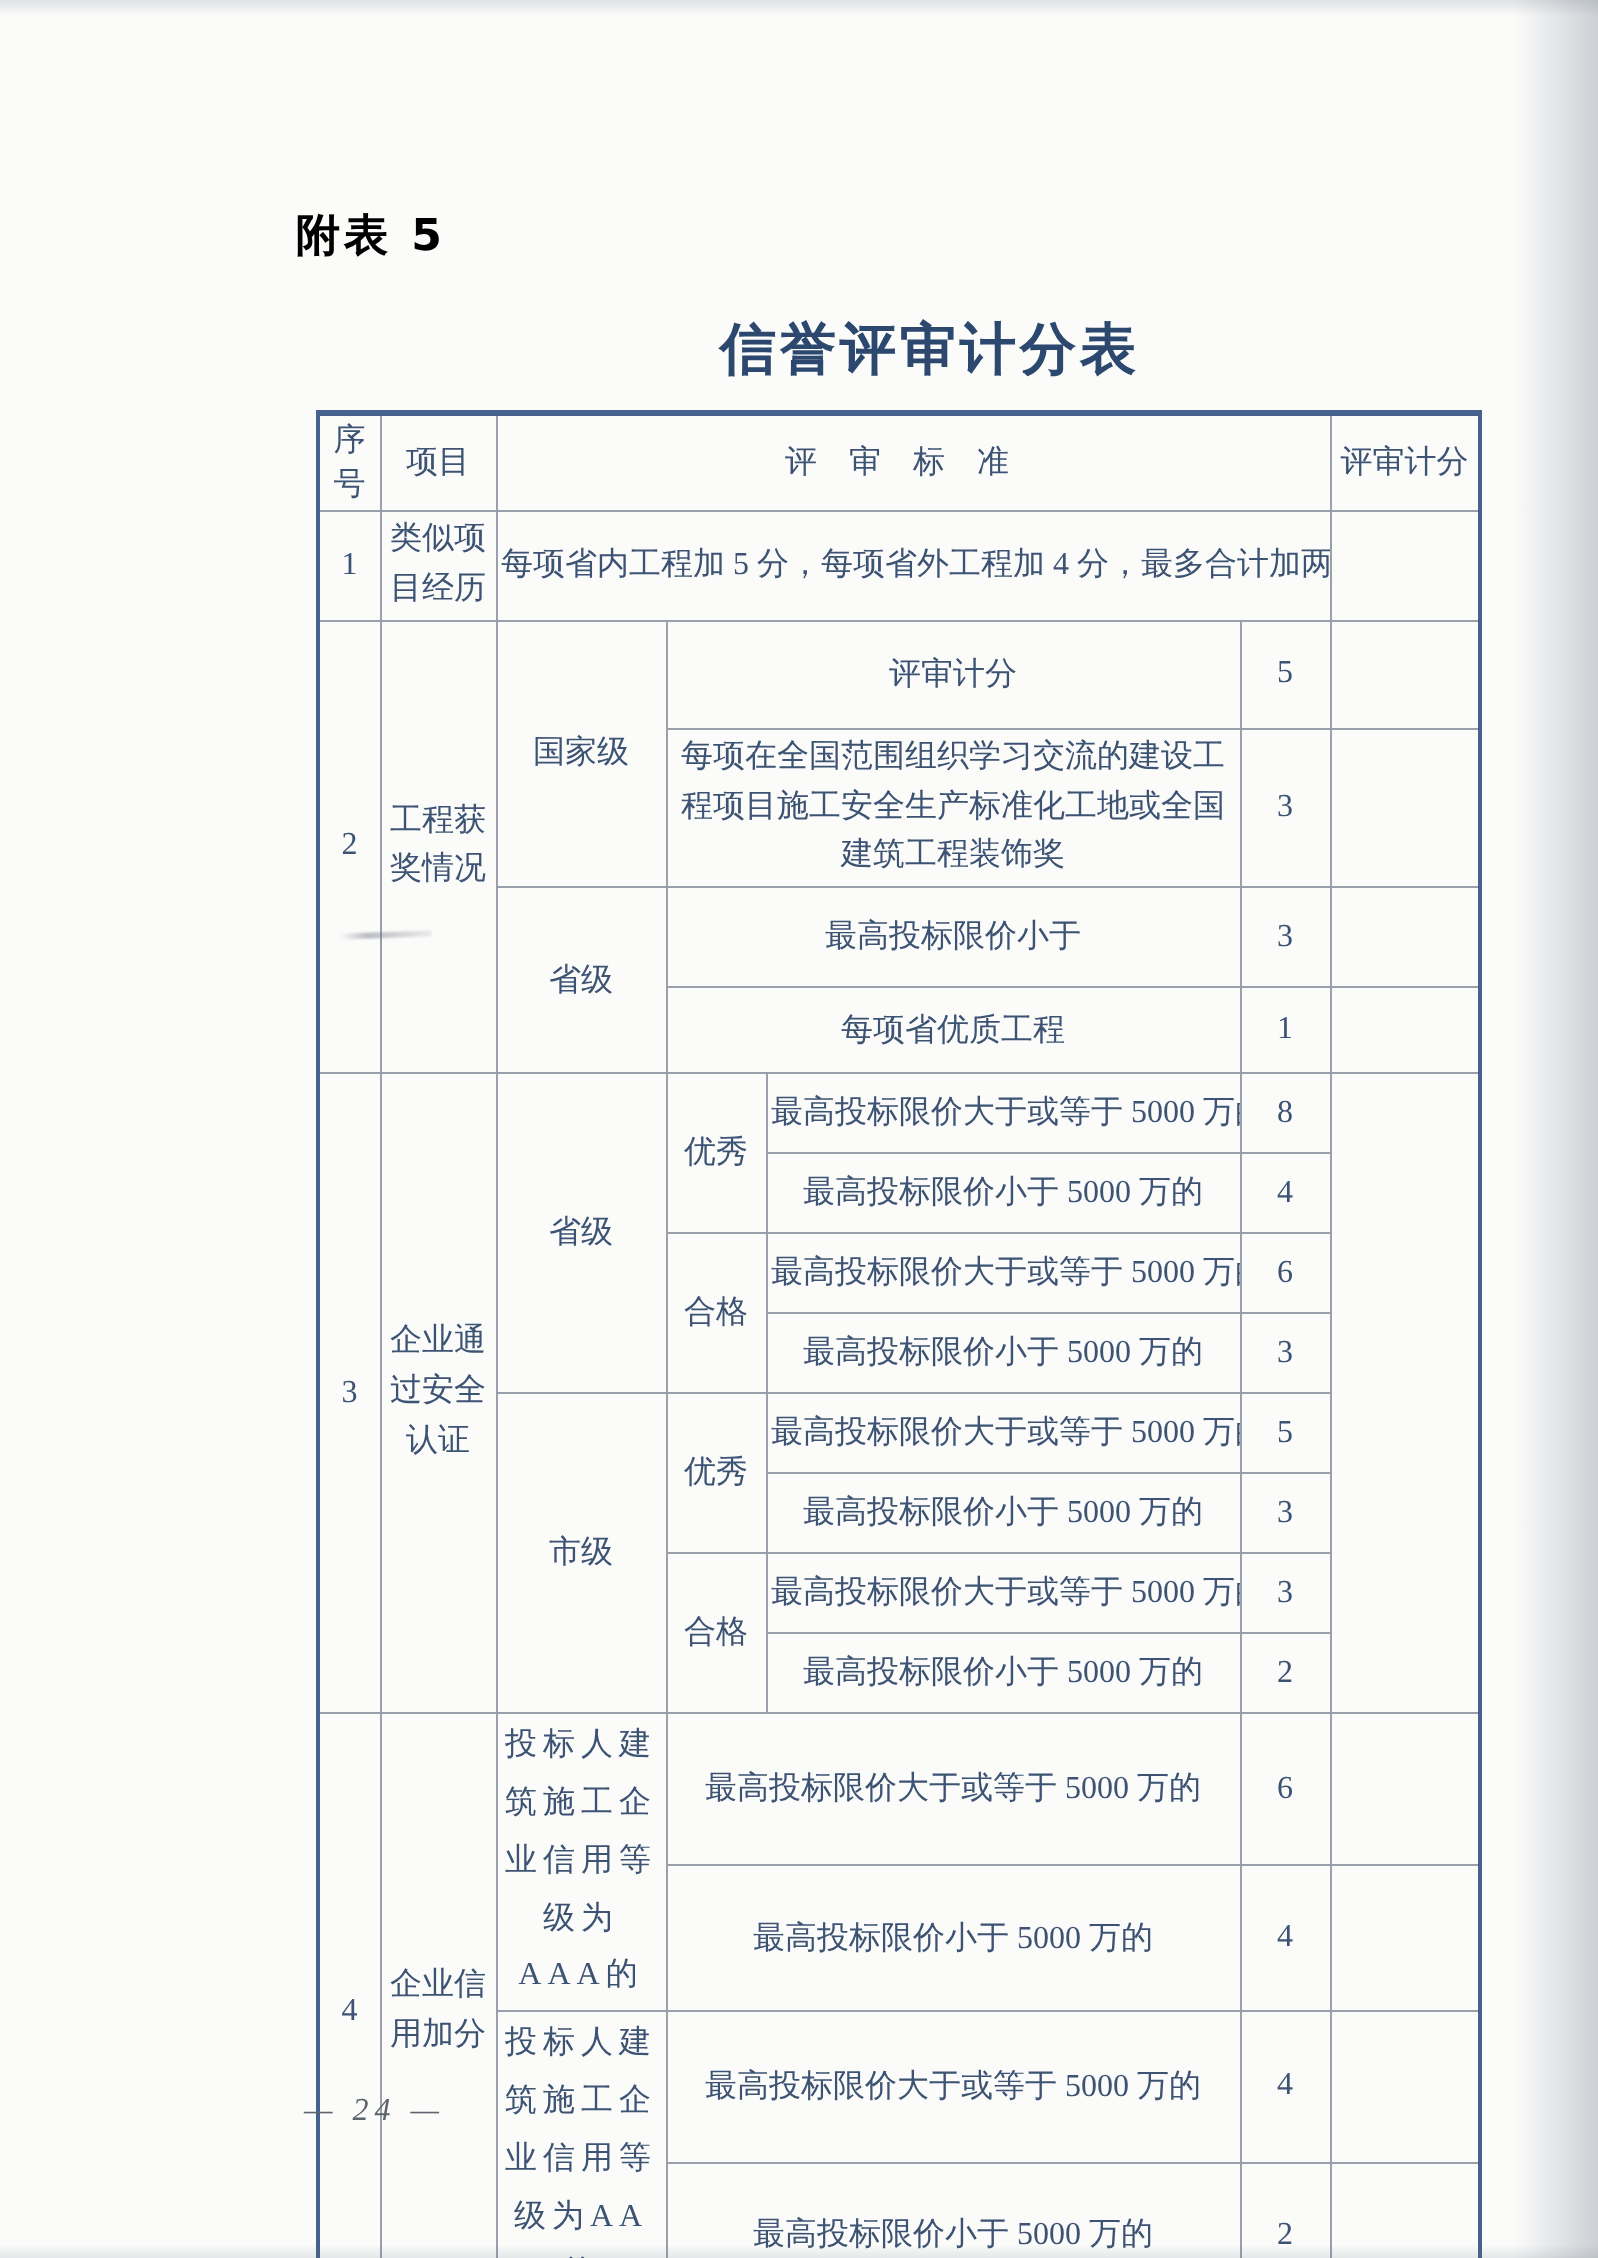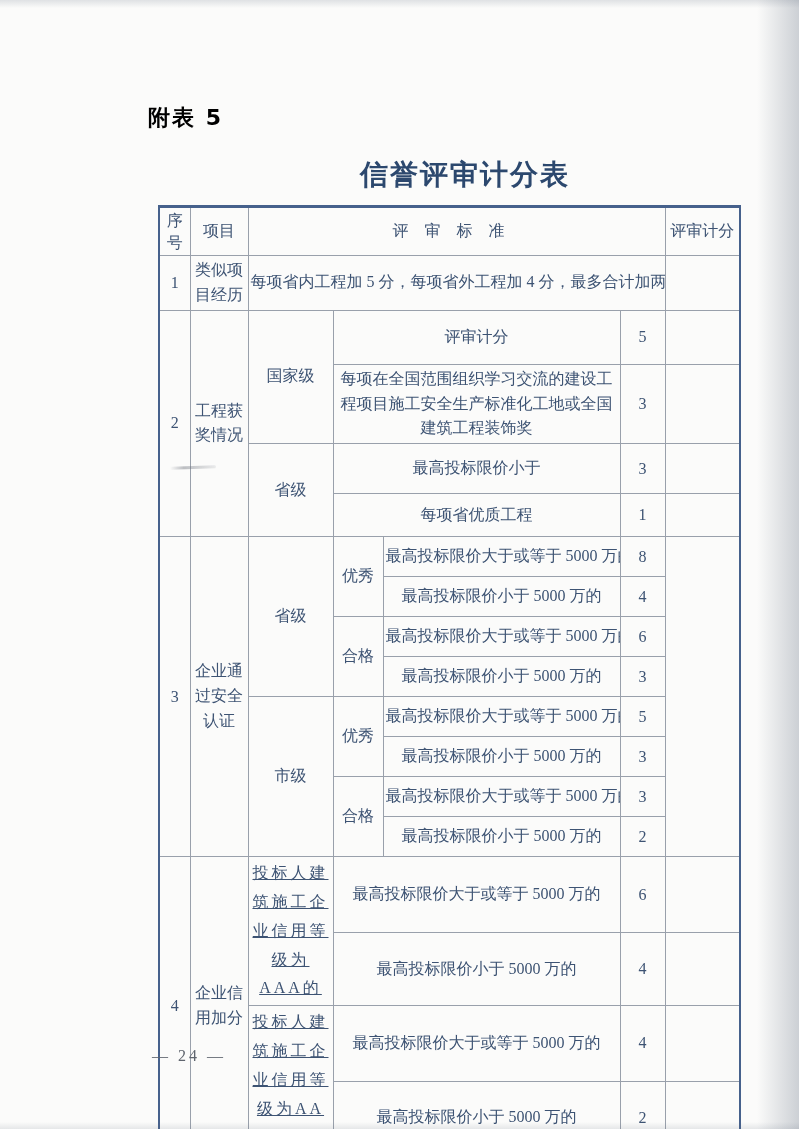--- a/index.html
+++ b/index.html
@@ -73,31 +73,32 @@
   tr.h-r4c{height:49px}
   tr.h-r4d{height:48px}
   
   .hdr-no{font-size:15px;line-height:1.35;padding:0 6px;margin-top:36px;}
   .hdr-crit{letter-spacing:16px;padding-left:18px;}
   .hdr-score{font-size:15.5px;margin-left:24px;}
   .num{font-size:17px;}
   .item{line-height:1.55;padding:2px 3px;}
   .level{font-size:16px;}
   .grade{font-size:16px;}
-  .cred{line-height:1.8;letter-spacing:3px;padding:4px 3px;text-align:center;text-decoration:underline;}
+  .cred{line-height:1.8;letter-spacing:3px;padding:4px 3px;text-align:center;}
   .desc-left{text-align:left;padding-left:14px;font-size:15.5px;white-space:nowrap;}
   .desc-long{font-size:15px;line-height:1.55;padding:4px 8px 4px 13px;white-space:normal;text-align:left;}
   .desc-c{font-size:15.5px;white-space:nowrap;padding:0;}
   .crit-r1{text-align:left;padding-left:11px;font-size:14.5px;white-space:nowrap;}
   .score{font-size:17px;}
   .blank{background:transparent;}
   .page-number{
     position:absolute;left:152px;top:1047px;
     font-size:16px;color:#5f656e;letter-spacing:3px;
     font-family:"Liberation Serif","DejaVu Serif",serif;
+    font-style:italic;
   }
 </style>
 </head>
 <body>
 
 <div class="page">
 
   <div class="attachment-label">附表 5</div>
   <div class="doc-title">信誉评审计分表</div>
 

